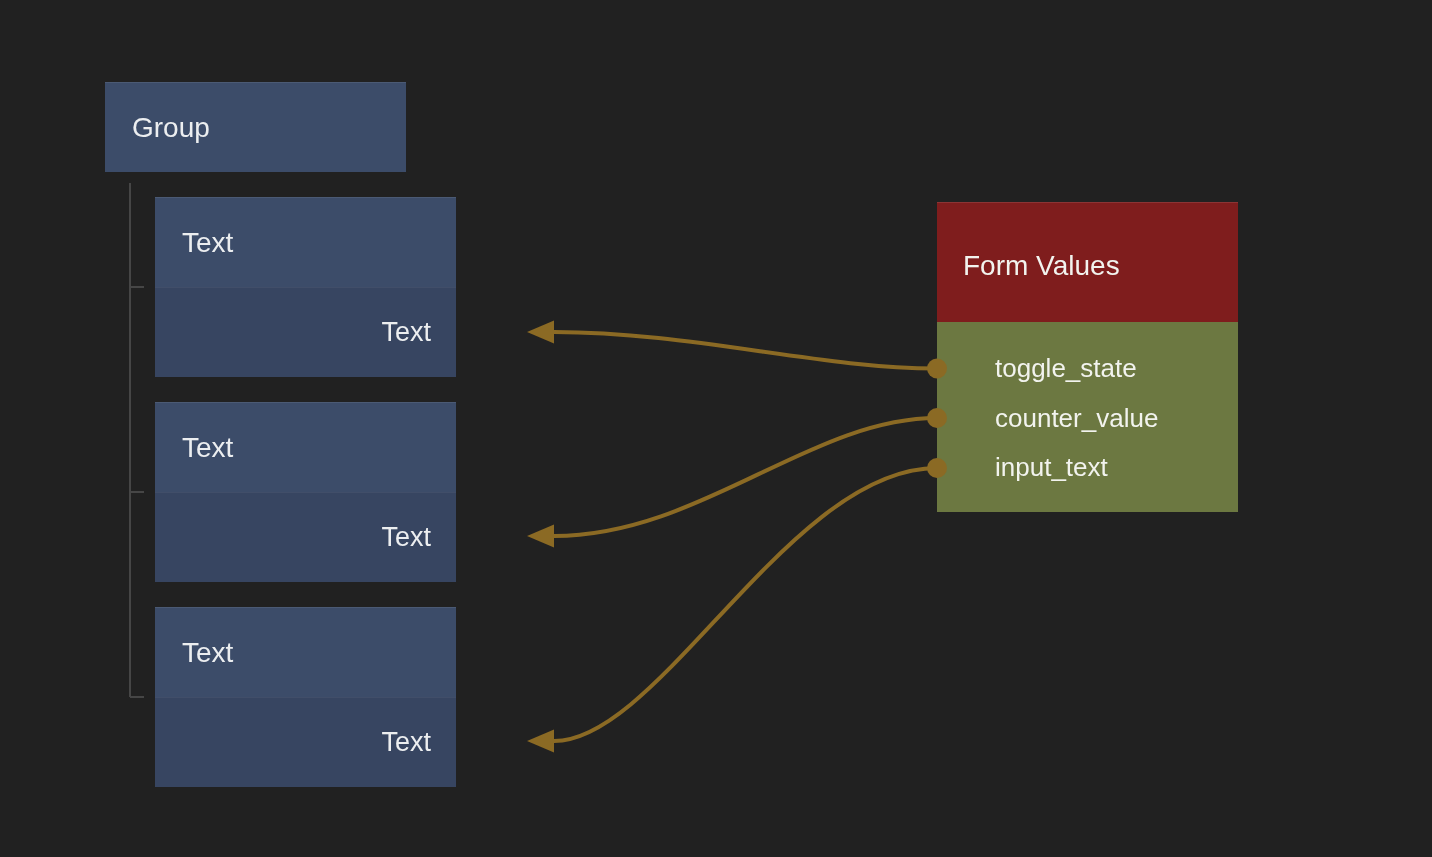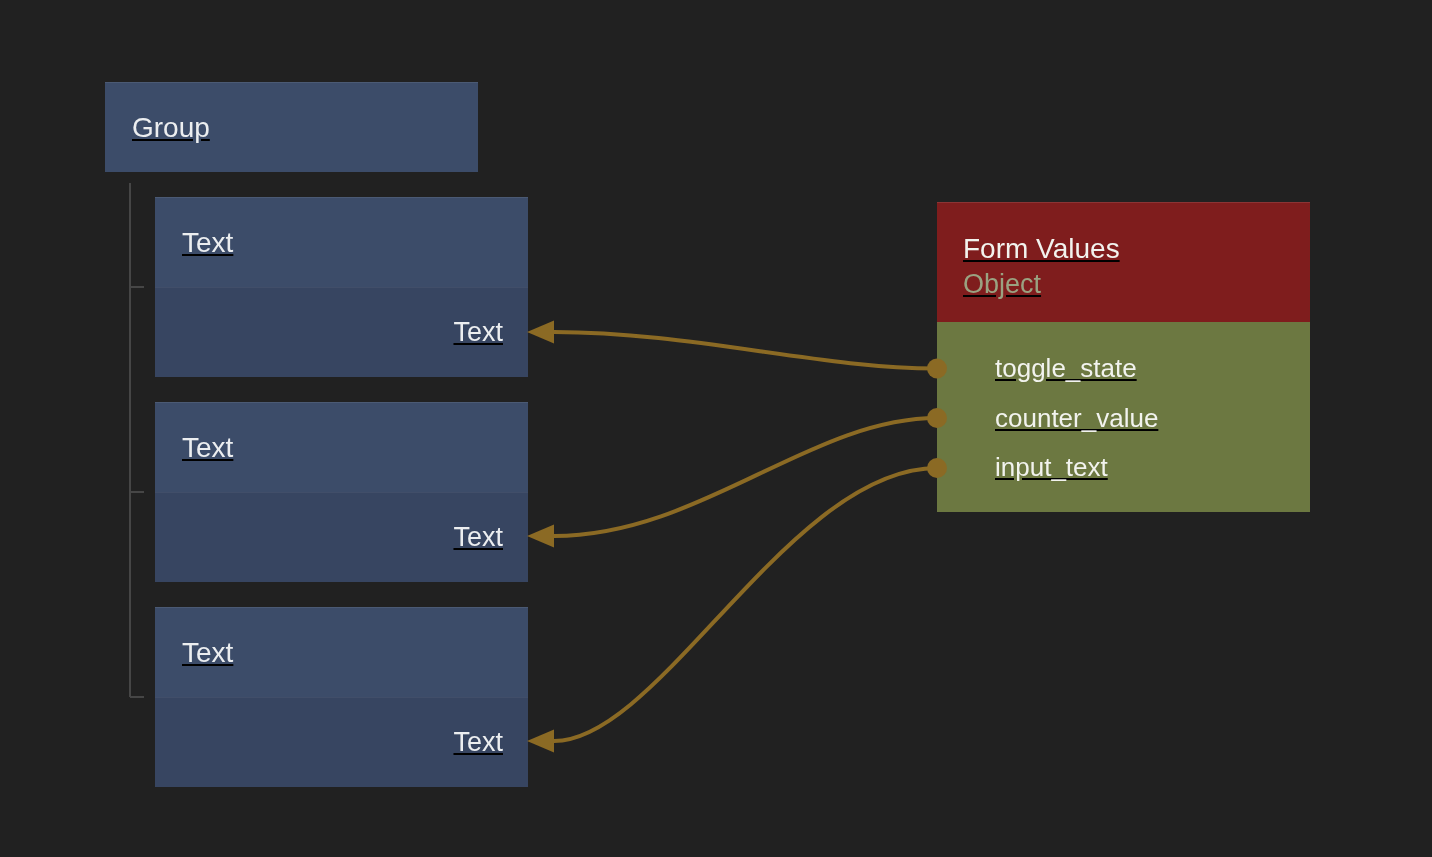--- a/index.html
+++ b/index.html
@@ -10,22 +10,21 @@
     position: relative;
   }
   #canvas {
     position: absolute;
     inset: 0;
     width: 1432px;
     height: 857px;
   }
   .node {
     position: absolute;
-    width: 373px;
-    text-decoration: underline;
+    width: 301px;
   }
   
   .node-blue-header {
     background: #3c4c69;
     border-top: 1px solid rgba(255,255,255,0.08);
     display: flex;
     align-items: center;
     color: #eceef0;
     font-size: 28px;
     padding-left: 27px;
@@ -130,21 +129,20 @@
       <span>Text</span>
     </div>
     <div class="text-node-body">
       <span class="input-port-label">Text</span>
     </div>
   </div>
 
   <div class="node form-values-node">
     <div class="fv-header">
       <div class="fv-title">Form Values</div>
-      <div class="fv-subtitle">Object</div>
     </div>
     <div class="fv-body">
       <div class="fv-row">
         <span class="fv-row-label">toggle_state</span>
       </div>
       <div class="fv-row">
         <span class="fv-row-label">counter_value</span>
       </div>
       <div class="fv-row">
         <span class="fv-row-label">input_text</span>

